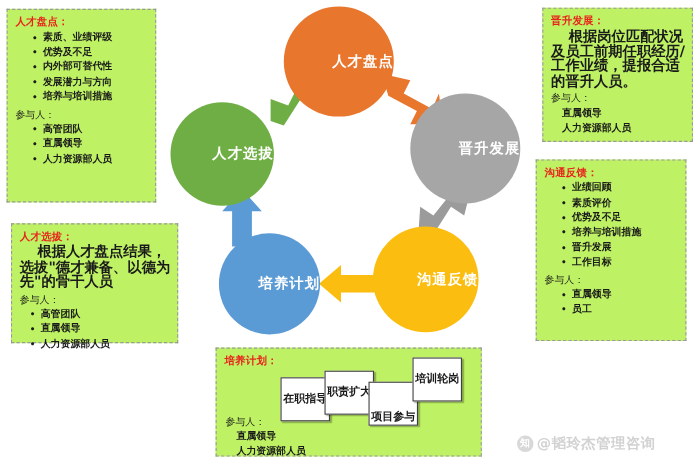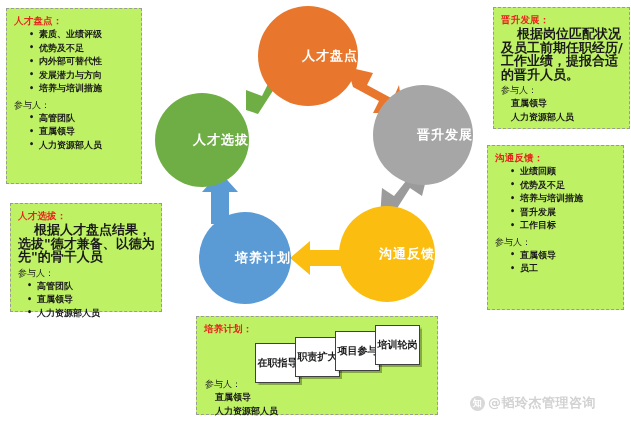--- a/index.html
+++ b/index.html
@@ -248,20 +248,21 @@
     <ul class="plain">
       <li>直属领导</li>
       <li>人力资源部人员</li>
     </ul>
   </div>
 
   <div class="infobox" id="box-feedback">
     <div class="box-title">沟通反馈：</div>
     <ul class="blist indent">
       <li>业绩回顾</li>
+      <li>素质评价</li>
       <li>优势及不足</li>
       <li>培养与培训措施</li>
       <li>晋升发展</li>
       <li>工作目标</li>
     </ul>
     <div class="box-sub">参与人：</div>
     <ul class="blist indent">
       <li>直属领导</li>
       <li>员工</li>
     </ul>
@@ -270,21 +271,21 @@
   <div class="infobox" id="box-training">
     <div class="box-title">培养计划：</div>
 
     <div class="cards">
       <div class="card" style="left:80px; top:10px; z-index:3;">
         <span>职责扩大</span>
       </div>
       <div class="card" style="left:40px; top:16px; z-index:2;">
         <span>在职指导</span>
       </div>
-      <div class="card" style="left:120px; top:4px; z-index:4;">
+      <div class="card" style="left:120px; top:20px; z-index:4;align-items:flex-end;">
         <span>项目参与</span>
       </div>
       <div class="card" style="left:160px; top:-2px; z-index:5;">
         <span>培训轮岗</span>
       </div>
     </div>
 
     <div class="train-part">
       <div class="box-sub" style="margin:0;">参与人：</div>
       <ul class="plain">

